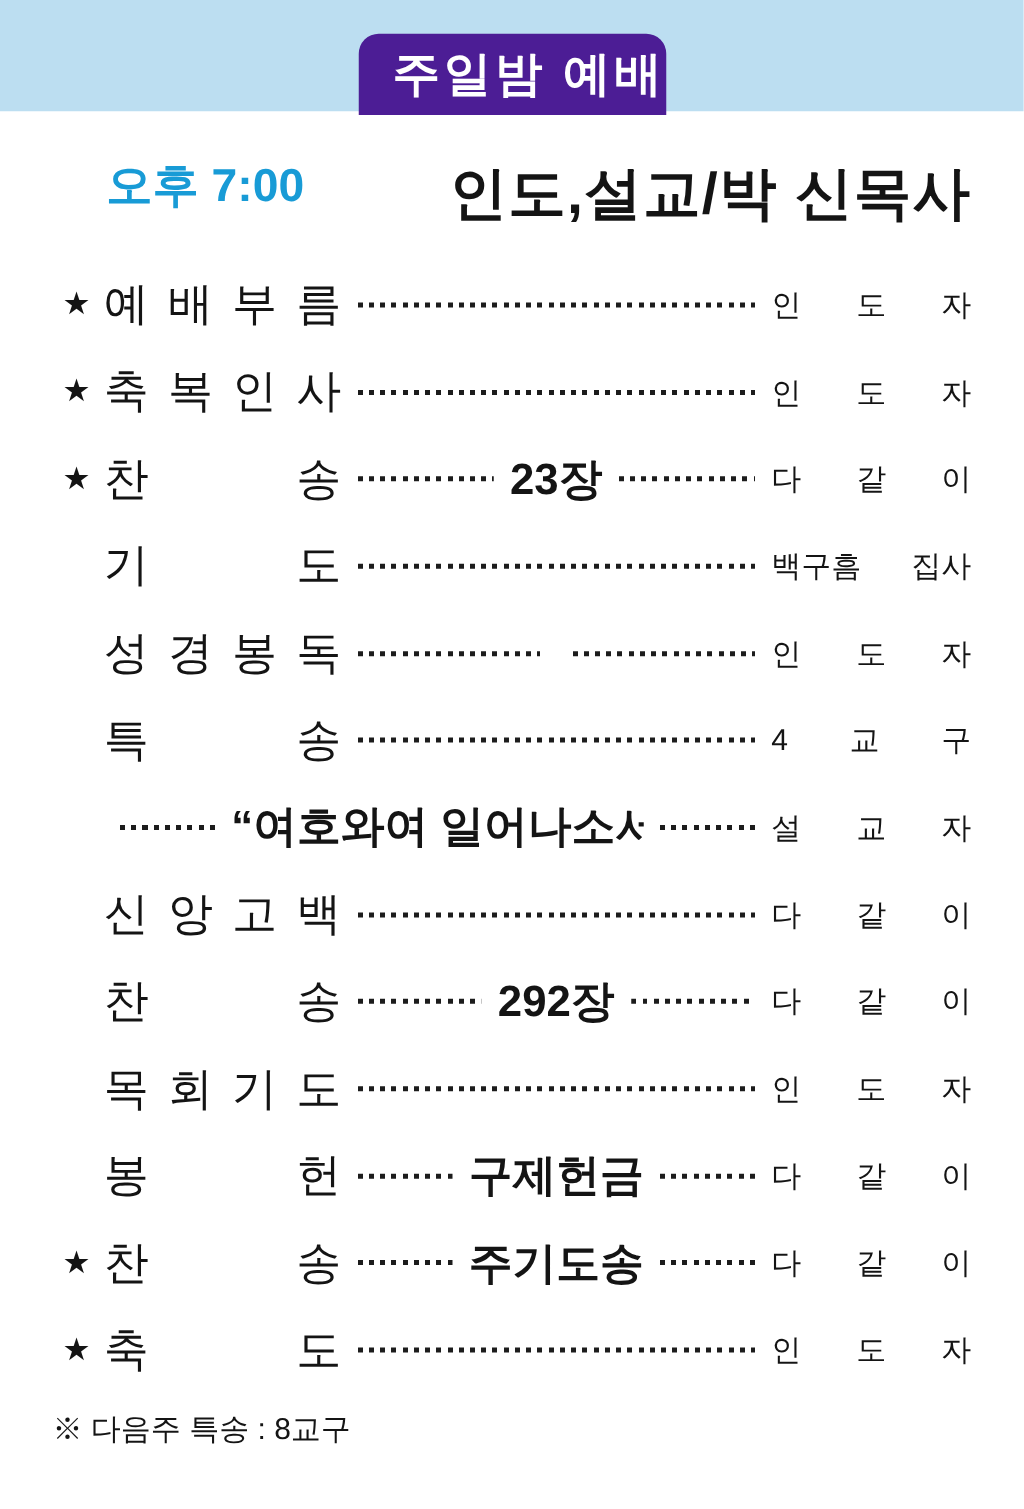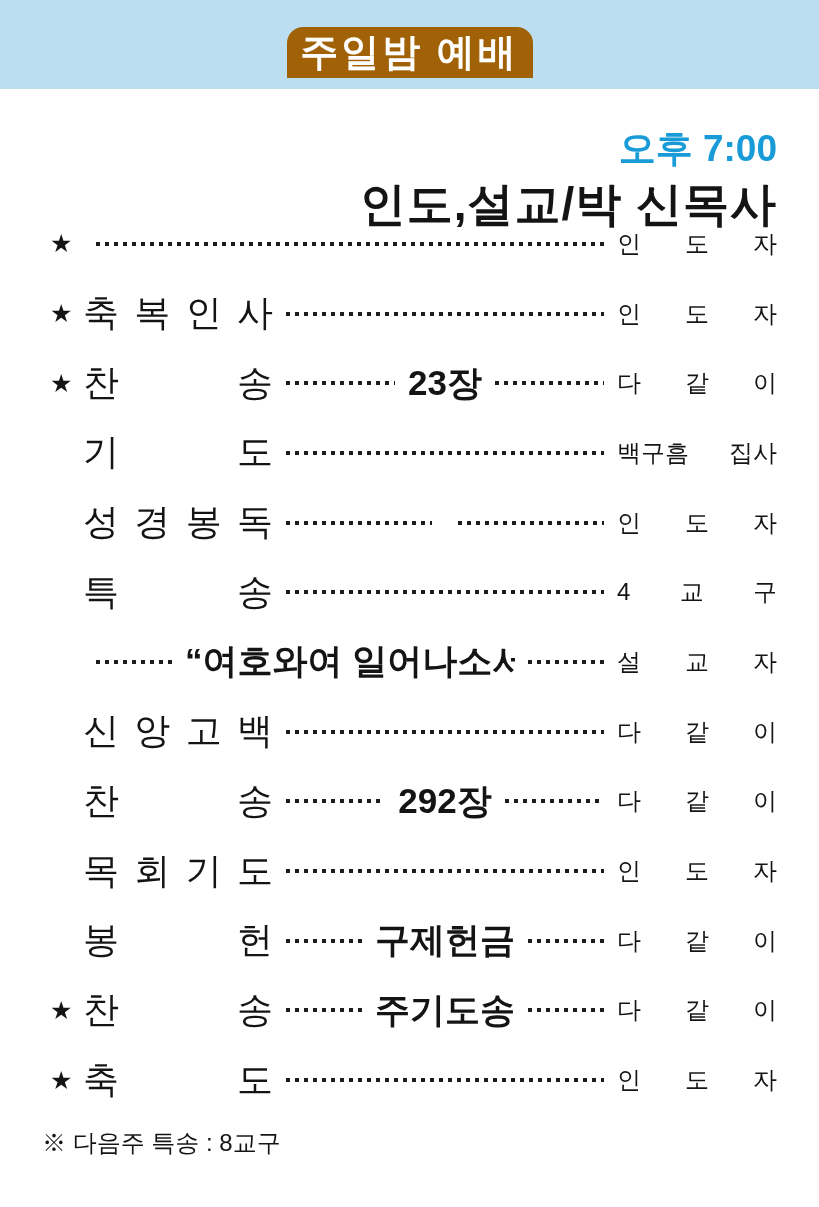--- a/index.html
+++ b/index.html
@@ -17,37 +17,37 @@
   .band {
     position: absolute;
     top: 0; left: 0;
     width: 100%; height: 89px;
     background: #bcdef1;
   }
   .badge {
     position: absolute;
     top: 27px; left: 50%;
     transform: translateX(-50%);
-    width: 246px; height: 51px;
-    background: #a16207;
+    width: 246px; height: 65px;
+    background: #4c1d95;
     border-radius: 16px 16px 0 0;
-    display: flex; align-items: center; justify-content: center;
+    display: flex; align-items: center; justify-content: flex-end;
   }
   .badge-text {
     color: #ffffff;
     font-size: 38px;
     font-weight: bold;
     letter-spacing: 3px;
     white-space: nowrap;
   }
 
   .header {
     position: absolute;
     top: 124px; left: 85px; right: 42px;
-    display: flex; justify-content: space-between; align-items: flex-end; flex-direction: column;
+    display: flex; justify-content: space-between; align-items: flex-start;
   }
   .time {
     font-size: 37px;
     font-weight: bold;
     color: #189bd6;
     white-space: nowrap;
   }
   .leaders-name {
     font-size: 46px;
     font-weight: bold;
@@ -122,20 +122,21 @@
 
   <div class="header">
     <span class="time">오후 7:00</span>
     <span class="leaders-name">인도,설교/박 신목사</span>
   </div>
 
   <div class="program">
 
     <div class="row">
       <span class="star">★</span>
+      <span class="title">예 배 부 름</span>
       <span class="leader"></span>
       <span class="value">인 도 자</span>
     </div>
 
     <div class="row">
       <span class="star">★</span>
       <span class="title">축 복 인 사</span>
       <span class="leader"></span>
       <span class="value">인 도 자</span>
     </div>

